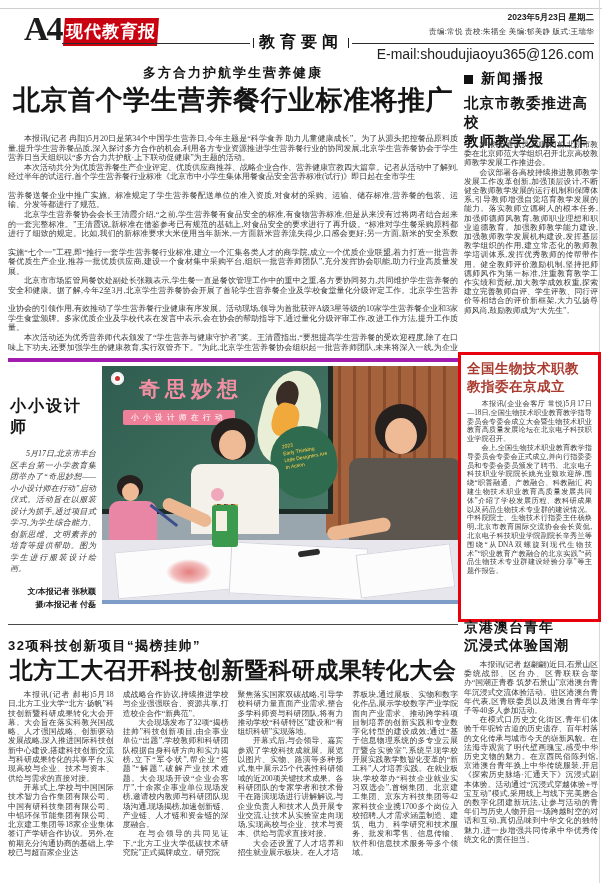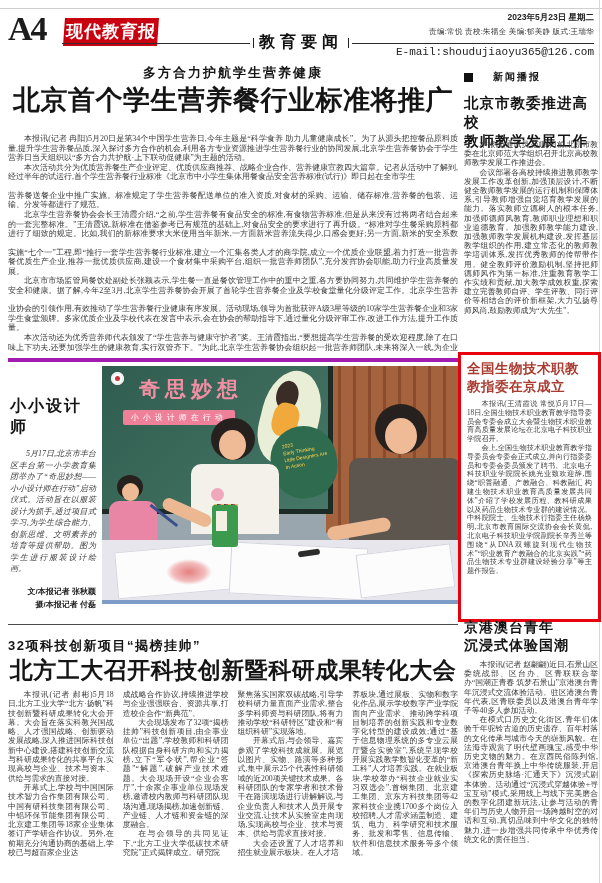--- a/index.html
+++ b/index.html
@@ -3,35 +3,35 @@
 <meta charset="utf-8">
 <style>
   html,body{margin:0;padding:0;background:#ffffff;}
   #page{position:relative;width:602px;height:883px;background:#fff;overflow:hidden;
         font-family:"Liberation Serif",serif;color:#2e2e2e;}
   .rule-top{position:absolute;left:0;right:0;top:8px;border-top:1px solid #cfcfcf;}
   .rule-right{position:absolute;right:2px;top:0;bottom:0;border-right:1px solid #d8d8d8;}
 
   
   .masthead{position:absolute;left:8px;right:8px;top:12px;height:48px;}
-  .a4{position:absolute;left:0;top:-2px;font-family:"Liberation Serif",serif;
+  .a4{position:absolute;left:16px;top:-2px;font-family:"Liberation Serif",serif;
       font-size:34px;font-weight:900;color:#1c1c1c;letter-spacing:-2px;}
   .logo{position:absolute;left:56px;top:6px;width:94px;height:28px;background:#c8000f;
         color:#fff;font-weight:900;font-size:17px;line-height:28px;text-align:center;
         letter-spacing:1px;transform:skewX(-4deg);font-family:"Liberation Sans",sans-serif;}
   .mast-rule{position:absolute;left:54px;right:0;top:31px;border-top:1px solid #2b2b2b;}
   .section-title{position:absolute;left:50%;transform:translateX(-50%);top:21px;height:19px;
         background:#fff;display:flex;align-items:center;gap:5px;padding:0 3px;
         font-family:"Liberation Sans",sans-serif;font-weight:900;font-size:16px;
         letter-spacing:5px;color:#111;}
   .tick{width:1px;height:10px;background:#222;}
   .mast-right{position:absolute;right:0;top:0;text-align:right;font-family:"Liberation Sans",sans-serif;}
   .m-date{font-size:8.5px;font-weight:700;color:#222;}
   .m-staff{font-size:7.5px;color:#333;margin-top:3px;letter-spacing:0.3px;}
-  .m-email{font-size:11px;color:#222;margin-top:9px;font-family:Liberation Mono, monospace;}
+  .m-email{font-size:14px;color:#222;margin-top:9px;font-family:Liberation Sans, sans-serif;}
 
   
   .para{margin:0;text-indent:2em;text-align:justify;}
   .para.cont{text-indent:0;}
   .hd{font-family:"Liberation Sans",sans-serif;font-weight:900;color:#151515;}
   .pre{white-space:pre-line;}
 
   
   .lead{position:absolute;left:8px;top:60px;width:450px;height:296px;overflow:hidden;}
   .lead-kicker{text-align:center;font-size:13px;letter-spacing:2px;margin-top:4px;}
@@ -91,22 +91,22 @@
 
   
   .bottom-art{position:absolute;left:8px;top:632px;width:450px;height:248px;overflow:hidden;}
   .bt-kicker{text-align:left;font-size:13px;letter-spacing:1.5px;margin-top:5px;}
   .bt-headline{text-align:center;font-size:23px;letter-spacing:0.5px;margin-top:5px;}
   .bt-cols{position:absolute;left:0;right:0;top:58px;bottom:2px;display:flex;gap:9px;overflow:hidden;
            font-size:7.8px;line-height:9.3px;color:#3a3a3a;}
 
   
   .sidebar{position:absolute;left:464px;top:66px;width:134px;height:814px;}
-  .sb-head{position:absolute;left:0;top:4px;display:flex;align-items:center;gap:20px;
-           font-family:"Liberation Sans",sans-serif;font-weight:900;font-size:10px;letter-spacing:2px;color:#111;}
+  .sb-head{position:absolute;left:0;top:4px;display:flex;align-items:center;gap:8px;
+           font-family:"Liberation Sans",sans-serif;font-weight:900;font-size:14px;letter-spacing:2px;color:#111;}
   .sb-square{width:9px;height:9px;background:#111;}
   .sb-art1-hd{position:absolute;left:0;top:28px;font-size:14.5px;line-height:19px;letter-spacing:1px;}
   .sb-art1-body{position:absolute;left:0;top:74px;height:208px;overflow:hidden;
                 font-size:7.8px;line-height:9.2px;color:#3a3a3a;}
   .red-box{position:absolute;left:-6px;right:-3px;top:286px;height:254px;border:3px solid #e8000d;
            padding:5px 6px;overflow:hidden;background:#fff;}
   .red-box .hd{color:#a93b30;font-size:13.5px;line-height:18px;letter-spacing:0.5px;}
   .red-box-body{margin-top:4px;font-size:7.2px;line-height:8.8px;color:#3a3a3a;overflow:hidden;height:186px;}
   .sb-art3-hd{position:absolute;left:0;top:552px;font-size:14px;line-height:18px;letter-spacing:1px;}
   .sb-art3-body{position:absolute;left:0;top:594px;bottom:0;overflow:hidden;
@@ -254,21 +254,21 @@
 教师教学发展工作</h3>
     <div class="sb-art1-body">
         <p class="para">本报讯(通讯员 范娜)日前,北京市教委在北京师范大学组织召开北京高校教师教学发展工作推进会。</p>
         <p class="para">会议部署各高校持续推进教师教学发展工作改革创新,加强顶层设计,不断健全教师教学发展的运行机制和保障体系,引导教师增强自觉培育教学发展的能力。落实教师立德树人的根本任务,加强师德师风教育,教师职业理想和职业道德教育。加强教师教学能力建设,加强教师教学发展机构建设,发挥基层教学组织的作用,建立常态化的教师教学培训体系,发挥优秀教师的传帮带作用。健全教师评价激励机制,坚持把师德师风作为第一标准,注重教育教学工作实绩和贡献,加大教学成效权重,探索建立完善教师自评、学生评教、同行评价等相结合的评价新框架,大力弘扬尊师风尚,鼓励教师成为“大先生”。</p>
       </div>
 
     <div class="red-box">
       <h3 class="hd pre" style="margin:0">全国生物技术职教
 教指委在京成立</h3>
       <div class="red-box-body">
-          <p class="para">本报讯(王清霞说 常悦)5月17日—18日,全国生物技术职业教育教学指导委员会专委会成立大会暨生物技术职业教育高质量发展论坛在北京电子科技职业学院召开。</p>
+          <p class="para">本报讯(企业会客厅 常悦)5月17日—18日,全国生物技术职业教育教学指导委员会专委会成立大会暨生物技术职业教育高质量发展论坛在北京电子科技职业学院召开。</p>
           <p class="para">会上,全国生物技术职业教育教学指导委员会专委会正式成立,并向行指委委员和专委会委员颁发了聘书。北京电子科技职业学院院长姚光业致欢迎辞,围绕“职普融通、产教融合、科教融汇 构建生物技术职业教育高质量发展共同体”介绍了学校发展历程、教科研成果以及药品生物技术专业群的建设情况。中科院院士、生物技术行指委主任杨焕明,北京市教育国际交流协会会长黄侃,北京电子科技职业学院副院长辛秀兰等围绕“从DNA双螺旋到现代生物技术”“职业教育产教融合的北京实践”“药品生物技术专业群建设经验分享”等主题作报告。</p>
         </div>
     </div>
 
     <h3 class="hd pre sb-art3-hd" style="margin:0">京港澳台青年
 沉浸式体验国潮</h3>
     <div class="sb-art3-body">
         <p class="para">本报讯(记者 赵翩翩)近日,石景山区委统战部、区台办、区青联联合举办“国潮正青春 筑梦石景山”京港澳台青年沉浸式交流体验活动。驻区港澳台青年代表,区青联委员以及港澳台青年学子等40多人参加活动。</p>
         <p class="para">在模式口历史文化街区,青年们体验千年驼铃古道的历史遗存、百年村落的文化传承与城市今天的崭新风貌。在法海寺观赏了明代壁画瑰宝,感受中华历史文物的魅力。在京西民俗陈列馆,京港澳台青年换上中华传统服装,开启《探索历史脉络·汇通天下》沉浸式剧本体验。活动通过“沉浸式穿越体验+寻宝互动”模式,采用线上与线下完美磨合的数字化团建新玩法,让参与活动的青年们与历史人物开启一场跨越时空的对话和互动,真切品味到中华文化的独特魅力,进一步增强共同传承中华优秀传统文化的责任担当。</p>
       </div>

